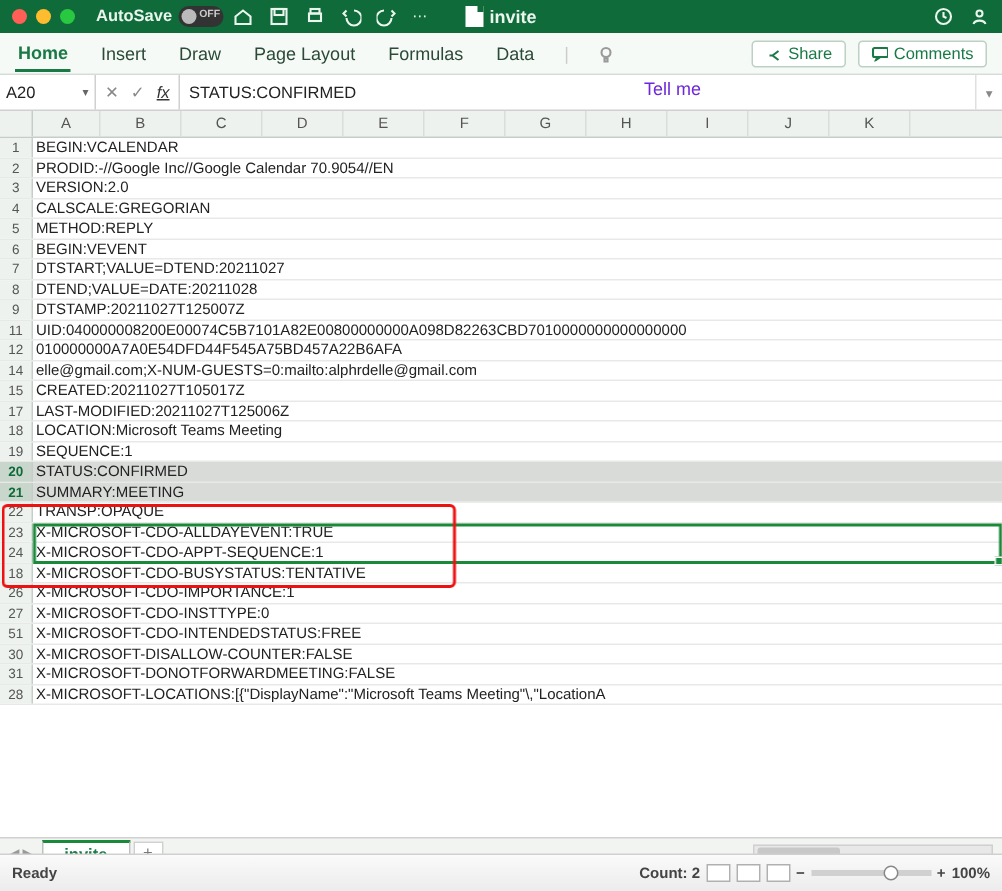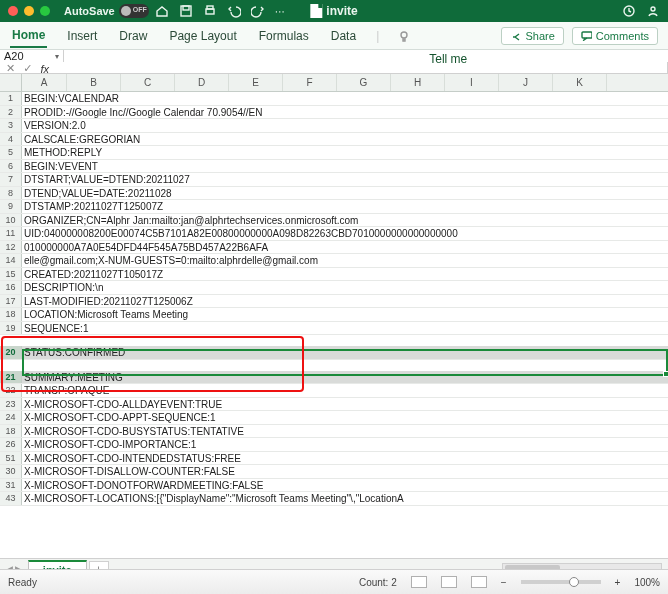--- a/index.html
+++ b/index.html
@@ -20,54 +20,54 @@
   .title-right { margin-left: auto; display: flex; gap: 10px; font-size: 13px; }
   .file-icon { width: 12px; height: 14px; background: #fff; position: relative; }
   .file-icon::after { content: ""; position: absolute; top: 0; right: 0; width: 4px; height: 4px; background: #0f6b3a; }
   
   .ribbon { height: 28px; background: #f6faf7; border-bottom: 1px solid #d5ddd9; display: flex; align-items: center; padding: 0 10px; gap: 18px; font-size: 12px; color: #2b4a38; }
   .ribbon .tab { cursor: pointer; padding: 4px 2px; }
   .ribbon .tab.active { color: #1a7a46; font-weight: 600; border-bottom: 2px solid #1a7a46; }
   .ribbon-right { margin-left: auto; display: flex; gap: 8px; }
   .btn-outline { border: 1px solid #bcd0c4; border-radius: 3px; padding: 2px 8px; display: flex; align-items: center; gap: 4px; color: #1a7a46; background: #fff; font-size: 11px; }
   .ribbon .sep { color: #ccc; }
-  .tellme { color: #14532d; margin-top: 46px; }
-  
-  .formularow { height: 24px; display: flex; align-items: stretch; border-bottom: 1px solid #d0d0d0; background: #fff; flex-direction: column; }
+  .tellme { color: #6d28d9; margin-top: 46px; }
+  
+  .formularow { height: 24px; display: flex; align-items: stretch; border-bottom: 1px solid #d0d0d0; background: #fff; }
   .namebox { width: 64px; border-right: 1px solid #d0d0d0; display: flex; align-items: center; justify-content: space-between; padding: 0 4px; font-size: 11px; }
   .namebox .caret { font-size: 8px; color: #666; }
   .fx-btns { display: flex; align-items: center; padding: 0 6px; gap: 8px; border-right: 1px solid #d0d0d0; color: #888; font-size: 11px; }
   .fx-lbl { font-style: italic; color: #333; text-decoration: underline; }
   .formula-input { flex: 1; display: flex; align-items: center; padding: 0 6px; font-size: 11px; }
   .formula-expand { width: 18px; display: flex; align-items: center; justify-content: center; border-left: 1px solid #e0e0e0; color: #888; font-size: 9px; }
   
   .grid-wrap { position: relative; height: 484px; overflow: hidden; }
   .colhdr-row { display: flex; height: 18px; background: #eef2ef; border-bottom: 1px solid #c5cdc8; position: sticky; top: 0; font-size: 10px; color: #555; }
   .rownum-hdr { width: 22px; border-right: 1px solid #c5cdc8; background: #eef2ef; }
   .colhdr { border-right: 1px solid #d8ded9; display: flex; align-items: center; justify-content: center; }
   .body-row { display: flex; height: 13.5px; border-bottom: 1px solid #e7e9e7; font-size: 10px; line-height: 13px; white-space: nowrap; }
   .rownum { width: 22px; border-right: 1px solid #c5cdc8; background: #eef2ef; text-align: center; color: #555; font-size: 9px; }
   .cellA { padding-left: 2px; flex: 1; overflow: hidden; }
   
-  .body-row.sel { background: #d9dbd9; margin-top: 11px; }
+  .body-row.sel { background: #d9dbd9; }
   .body-row.sel .rownum { background: #c9d6cc; color: #0f6b3a; font-weight: bold; }
   .body-row.sel .cellA { border-top: 0; }
   
   .redbox { position: absolute; left: 1px; top: calc(18px + 13.5px*18 + 1px); width: 303px; height: calc(13.5px*4 + 2px); border: 2px solid #e11; border-radius: 4px; pointer-events: none; }
   .selborder { position: absolute; left: 22px; top: calc(18px + 13.5px*19); right: 0; height: calc(13.5px*2); border: 2px solid #1a8a3a; pointer-events: none; }
   .selhandle { position: absolute; right: -3px; bottom: -3px; width: 6px; height: 6px; background: #1a8a3a; border: 1px solid #fff; }
   
   .sheetbar { position: absolute; bottom: 16px; left: 0; right: 0; height: 20px; background: #f2f4f2; border-top: 1px solid #d0d0d0; display: flex; align-items: center; font-size: 11px; }
   .sheet-nav { display: flex; gap: 2px; padding: 0 6px; color: #999; font-size: 9px; }
   .sheet-tab { padding: 2px 14px; background: #fff; border: 1px solid #c0c0c0; border-bottom: none; border-top: 2px solid #1a8a3a; color: #1a7a46; font-weight: 600; font-size: 11px; }
   .sheet-add { width: 20px; height: 16px; border: 1px solid #d0d0d0; background: #fff; text-align: center; line-height: 14px; color: #777; margin-left: 2px; }
   .sheet-scroll { margin-left: auto; width: 160px; height: 12px; background: #e8e8e8; border: 1px solid #d0d0d0; position: relative; margin-right: 6px; }
   .sheet-scroll .thumb { position: absolute; left: 2px; top: 1px; width: 55px; height: 8px; background: #c8c8c8; border-radius: 2px; }
   
-  .statusbar { position: absolute; bottom: 0; left: 0; right: 0; height: 16px; background: linear-gradient(#fafafa,#ececec); border-top: 1px solid #d0d0d0; display: flex; align-items: center; font-size: 10px; color: #444; padding: 12px 8px; gap: 14px; }
+  .statusbar { position: absolute; bottom: 0; left: 0; right: 0; height: 16px; background: linear-gradient(#fafafa,#ececec); border-top: 1px solid #d0d0d0; display: flex; align-items: center; font-size: 10px; color: #444; padding: 12px 8px; gap: 4px; font-weight: bold; }
   .statusbar .spacer { flex: 1; }
   .view-btn { width: 16px; height: 12px; border: 1px solid #b0b0b0; background: #fff; }
   .zoom-slider { width: 80px; height: 4px; background: #d0d0d0; position: relative; }
   .zoom-slider .knob { position: absolute; left: 48px; top: -3px; width: 10px; height: 10px; background: #fff; border: 1px solid #888; border-radius: 50%; }
   svg.ico { width: 14px; height: 14px; fill: none; stroke: currentColor; stroke-width: 1.4; }
 </style>
 </head>
 <body>
 
 <div class="titlebar">
@@ -212,42 +212,34 @@
       </div>
       <div class="body-row">
         <div class="rownum">8</div>
         <div class="cellA">DTEND;VALUE=DATE:20211028</div>
       </div>
       <div class="body-row">
         <div class="rownum">9</div>
         <div class="cellA">DTSTAMP:20211027T125007Z</div>
       </div>
       <div class="body-row">
-        <div class="rownum">10</div>
-        <div class="cellA">ORGANIZER;CN=Alphr Jan:mailto:jan@alphrtechservices.onmicrosoft.com</div>
-      </div>
-      <div class="body-row">
         <div class="rownum">11</div>
         <div class="cellA">UID:040000008200E00074C5B7101A82E00800000000A098D82263CBD7010000000000000000</div>
       </div>
       <div class="body-row">
         <div class="rownum">12</div>
         <div class="cellA"> 010000000A7A0E54DFD44F545A75BD457A22B6AFA</div>
       </div>
       <div class="body-row">
         <div class="rownum">14</div>
         <div class="cellA"> elle@gmail.com;X-NUM-GUESTS=0:mailto:alphrdelle@gmail.com</div>
       </div>
       <div class="body-row">
         <div class="rownum">15</div>
         <div class="cellA">CREATED:20211027T105017Z</div>
-      </div>
-      <div class="body-row">
-        <div class="rownum">16</div>
-        <div class="cellA">DESCRIPTION:\n</div>
       </div>
       <div class="body-row">
         <div class="rownum">17</div>
         <div class="cellA">LAST-MODIFIED:20211027T125006Z</div>
       </div>
       <div class="body-row">
         <div class="rownum">18</div>
         <div class="cellA">LOCATION:Microsoft Teams Meeting</div>
       </div>
       <div class="body-row">
@@ -276,33 +268,37 @@
       </div>
       <div class="body-row">
         <div class="rownum">18</div>
         <div class="cellA">X-MICROSOFT-CDO-BUSYSTATUS:TENTATIVE</div>
       </div>
       <div class="body-row">
         <div class="rownum">26</div>
         <div class="cellA">X-MICROSOFT-CDO-IMPORTANCE:1</div>
       </div>
       <div class="body-row">
+        <div class="rownum">27</div>
+        <div class="cellA">X-MICROSOFT-CDO-INSTTYPE:0</div>
+      </div>
+      <div class="body-row">
         <div class="rownum">51</div>
         <div class="cellA">X-MICROSOFT-CDO-INTENDEDSTATUS:FREE</div>
       </div>
       <div class="body-row">
         <div class="rownum">30</div>
         <div class="cellA">X-MICROSOFT-DISALLOW-COUNTER:FALSE</div>
       </div>
       <div class="body-row">
         <div class="rownum">31</div>
         <div class="cellA">X-MICROSOFT-DONOTFORWARDMEETING:FALSE</div>
       </div>
       <div class="body-row">
-        <div class="rownum">43</div>
+        <div class="rownum">28</div>
         <div class="cellA">X-MICROSOFT-LOCATIONS:[{"DisplayName":"Microsoft Teams Meeting"\,"LocationA</div>
       </div>
     </div>
   <div class="selborder">
     <div class="selhandle"></div>
   </div>
   <div class="redbox"></div>
 </div>
 
 <div class="sheetbar">

